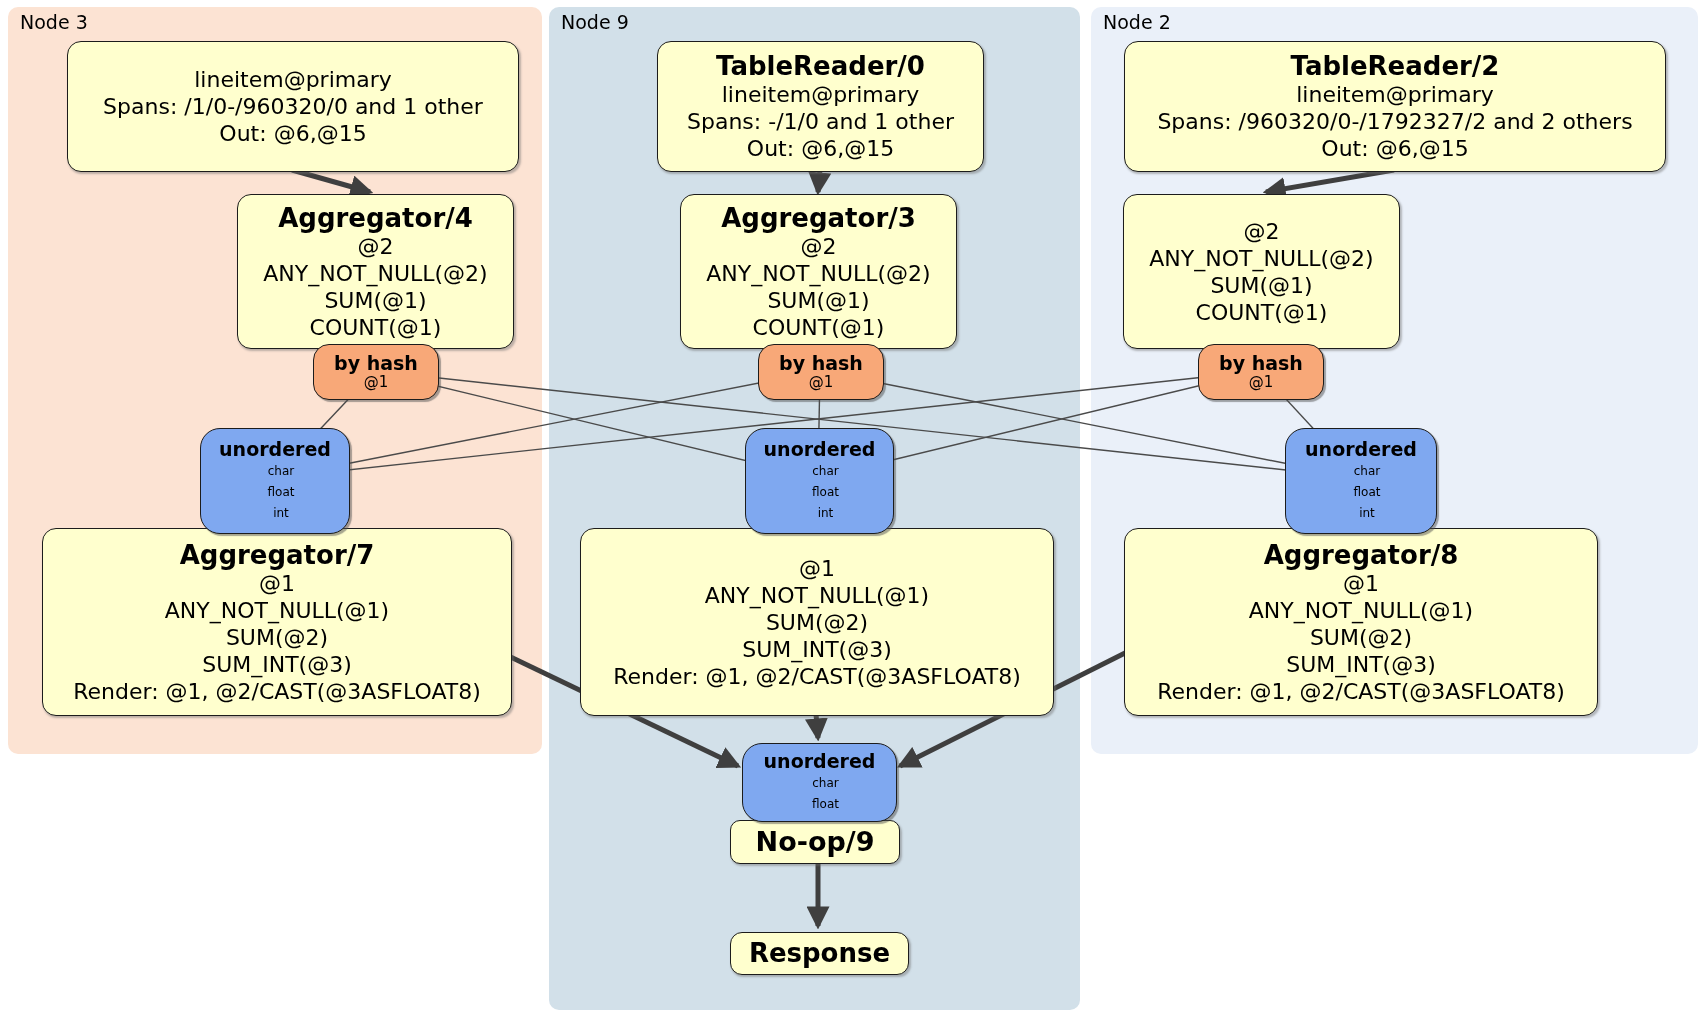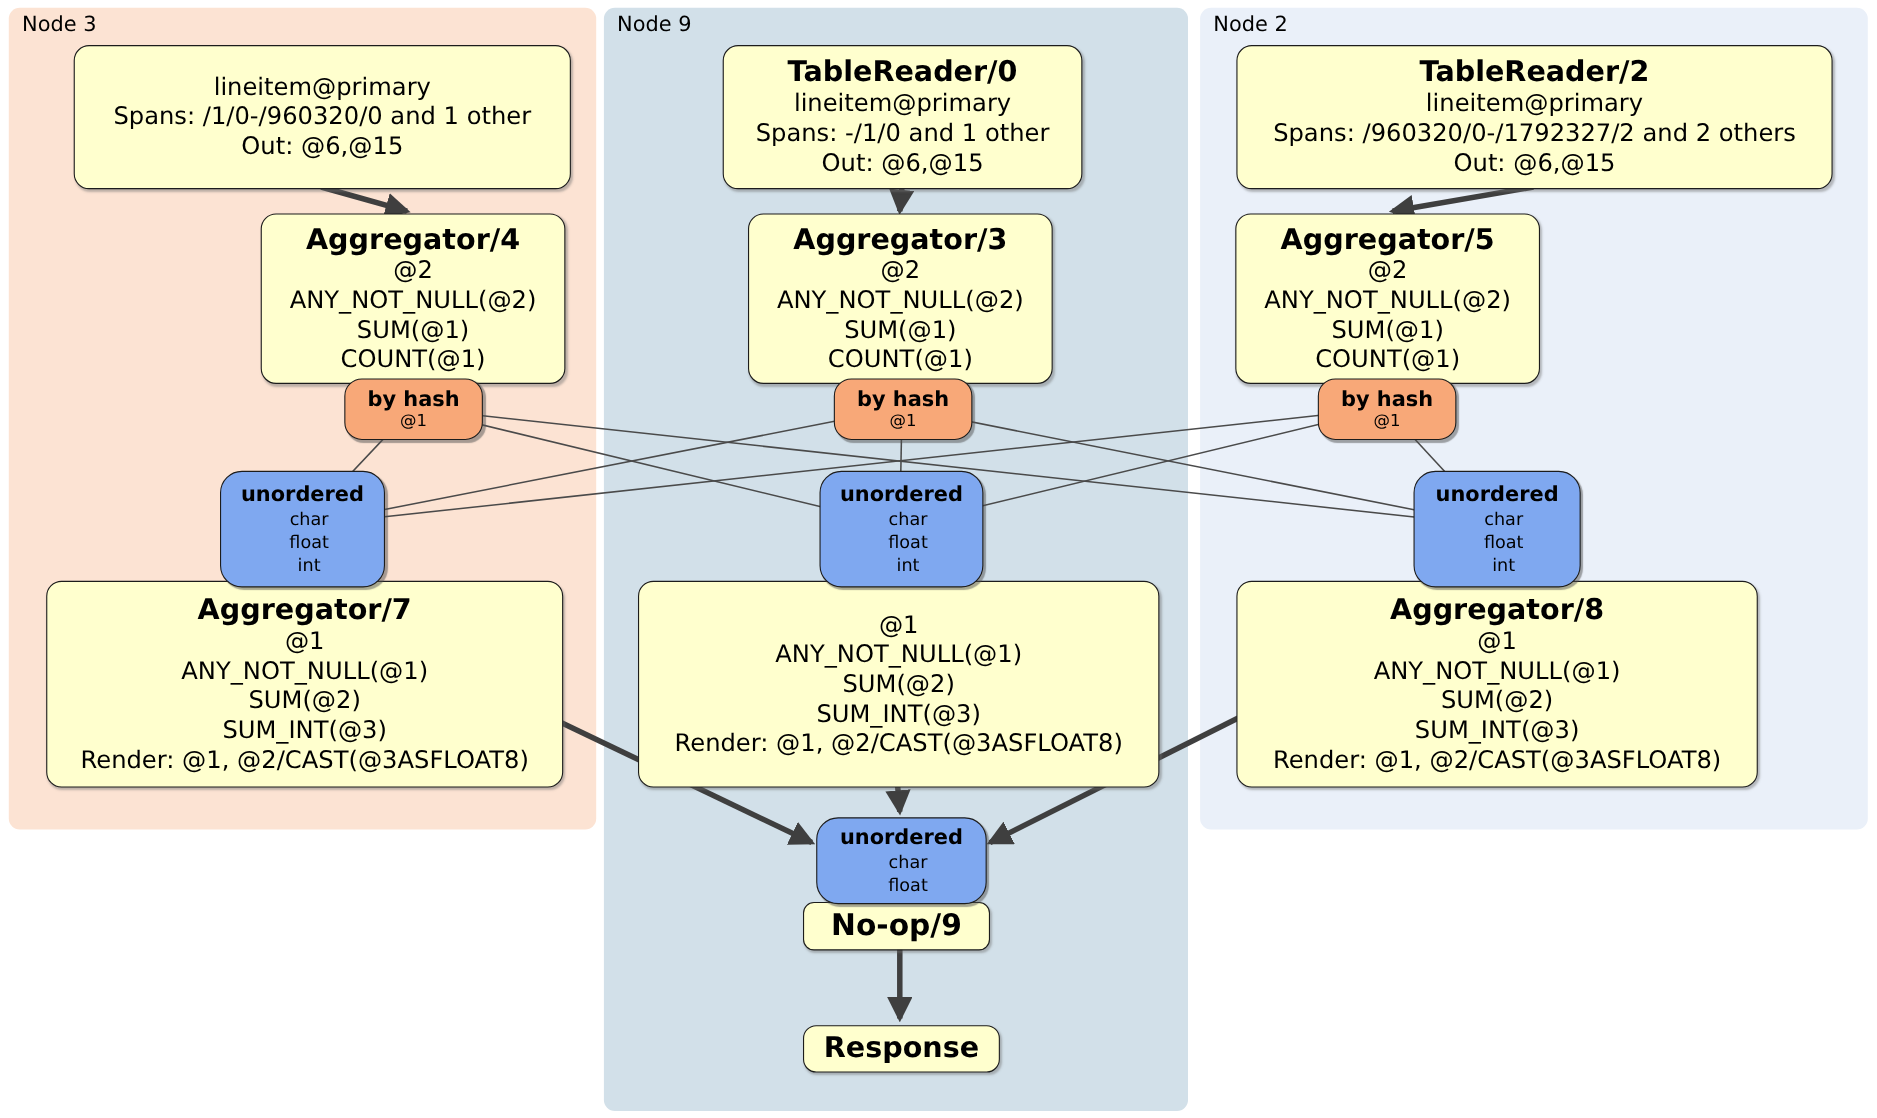--- a/index.html
+++ b/index.html
@@ -49,21 +49,21 @@
   #bh-m{left:758px;top:344px;}
   #bh-r{left:1198px;top:344px;}
 
   
   .sync{
     position:absolute;background:#7fa8f0;border:1.5px solid #1c1c1c;border-radius:20px;
     text-align:center;display:flex;flex-direction:column;justify-content:center;
     box-shadow:2px 2px 1px rgba(80,80,80,.5);z-index:4;
   }
   .sync .title{font-weight:bold;font-size:19px;line-height:23px;}
-  .sync .sub{font-size:16px;line-height:21px;margin-left:12px;}
+  .sync .sub{font-size:12px;line-height:21px;margin-left:12px;}
   #uo-l{left:200px;top:428px;width:148px;height:104px;}
   #uo-m{left:745px;top:428px;width:147px;height:104px;}
   #uo-r{left:1285px;top:428px;width:150px;height:104px;}
 
   
   #agg7{left:42px;top:528px;width:468px;height:186px;}
   #agg6{left:580px;top:528px;width:472px;height:186px;}
   #agg8{left:1124px;top:528px;width:472px;height:186px;}
 
   
@@ -139,21 +139,20 @@
   <div class="line">COUNT(@1)</div>
 </div>
 <div class="box" id="agg3">
   <div class="title">Aggregator/3</div>
   <div class="line">@2</div>
   <div class="line">ANY_NOT_NULL(@2)</div>
   <div class="line">SUM(@1)</div>
   <div class="line">COUNT(@1)</div>
 </div>
 <div class="box" id="agg5">
-  <div class="title">Aggregator/5</div>
   <div class="line">@2</div>
   <div class="line">ANY_NOT_NULL(@2)</div>
   <div class="line">SUM(@1)</div>
   <div class="line">COUNT(@1)</div>
 </div>
 
 <div class="router" id="bh-l">
   <div class="title">by hash</div>
   <div class="sub">@1</div>
 </div>

